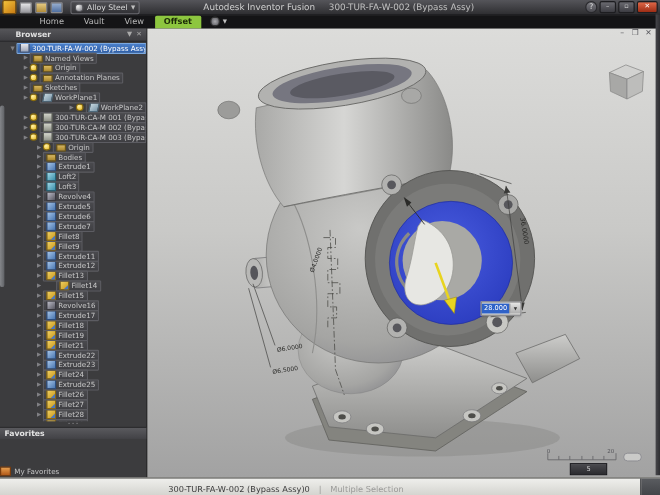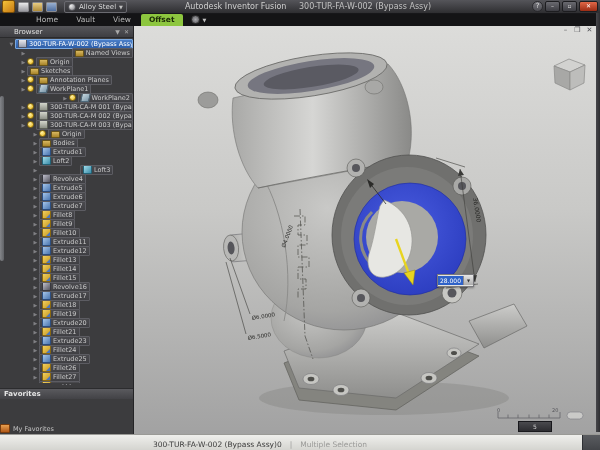--- a/index.html
+++ b/index.html
@@ -29,21 +29,21 @@
   .menubar{height:12px;background:#141416;display:flex;align-items:flex-end;padding-left:28px;gap:2px;}
   .mtab{font-size:7.5px;color:#b8b8b8;padding:1px 8px 2px;border-radius:2px 2px 0 0;}
   .mtab.active{background:#8dc63f;color:#1c2a08;font-weight:bold;}
   .ribextra{display:flex;align-items:center;margin-left:6px;padding-bottom:2px;}
   .ribdot{width:7px;height:7px;border-radius:50%;background:radial-gradient(#a8a8ac,#55555a);border:1px solid #333;}
   
   .main{display:flex;height:408px;}
   
   .browser{width:133px;flex:none;background:#3c3c3e;border-right:1px solid #242426;position:relative;display:flex;flex-direction:column;}
   .bheader{height:11px;background:linear-gradient(#56565a,#3e3e42);display:flex;align-items:center;
-           font-size:7px;font-weight:normal;color:#e0e0e0;padding:0 4px 0 14px;border-bottom:1px solid #2a2a2c;flex:none;}
+           font-size:7px;font-weight:bold;color:#e0e0e0;padding:0 4px 0 14px;border-bottom:1px solid #2a2a2c;flex:none;}
   .bhicons{margin-left:auto;display:flex;gap:4px;color:#aaa;font-size:6px;}
   .btree{flex:1;overflow:hidden;padding-top:1px;}
   .trow{height:9px;display:flex;align-items:center;white-space:nowrap;}
   .tw{width:7px;flex:none;color:#808084;font-size:5px;text-align:center;}
   .bulb{width:5px;height:5px;flex:none;border-radius:50%;background:radial-gradient(circle at 35% 30%,#fff2a8,#e8b414);
         border:1px solid #8a6c0c;margin-right:2px;}
   .pill{display:flex;align-items:center;height:8px;border:1px solid #5c5c62;background:linear-gradient(#4a4a4e,#3f3f43);
         border-radius:1px;padding:0 2px;color:#c8c8c8;font-size:6.5px;overflow:hidden;}
   .trow.sel .pill{background:linear-gradient(#4a7ec8,#2d5ea8);border-color:#7aa8e0;color:#fff;}
   .ic{width:7px;height:7px;flex:none;margin-right:2px;position:relative;border-radius:1px;}
@@ -135,54 +135,54 @@
       </div>
       <div class="btree">
         <div class="trow sel" style="padding-left:8px">
           <span class="tw">▼</span>
           <span class="pill">
             <span class="ic ic-root"></span>
             <span>300-TUR-FA-W-002 (Bypass Assy)</span>
           </span>
         </div>
 
-      <div class="trow" style="padding-left: 20px; justify-content: space-between;">
+      <div class="trow" style="padding-left: 20px;">
             <span class="tw">▶</span>
             <span class="pill">
               <span class="ic ic-folder"></span>
               <span>Named Views</span>
             </span>
           </div>
           <div class="trow" style="padding-left: 20px;">
             <span class="tw">▶</span>
             <span class="bulb"></span>
             <span class="pill">
               <span class="ic ic-folder"></span>
               <span>Origin</span>
             </span>
           </div>
           <div class="trow" style="padding-left: 20px;">
             <span class="tw">▶</span>
+            <span class="bulb"></span>
+            <span class="pill">
+              <span class="ic ic-folder"></span>
+              <span>Annotation Planes</span>
+            </span>
+          </div>
+          <div class="trow" style="padding-left: 20px;">
+            <span class="tw">▶</span>
             <span class="pill">
               <span class="ic ic-folder"></span>
               <span>Sketches</span>
             </span>
           </div>
           <div class="trow" style="padding-left: 20px;">
             <span class="tw">▶</span>
             <span class="bulb"></span>
             <span class="pill">
-              <span class="ic ic-folder"></span>
-              <span>Annotation Planes</span>
-            </span>
-          </div>
-          <div class="trow" style="padding-left: 20px;">
-            <span class="tw">▶</span>
-            <span class="bulb"></span>
-            <span class="pill">
               <span class="ic ic-workplane"></span>
               <span>WorkPlane1</span>
             </span>
           </div>
           <div class="trow" style="padding-left: 20px; justify-content: flex-end;">
             <span class="tw">▶</span>
             <span class="bulb"></span>
             <span class="pill">
               <span class="ic ic-workplane"></span>
               <span>WorkPlane2</span>
@@ -234,21 +234,21 @@
               <span>Extrude1</span>
             </span>
           </div>
           <div class="trow" style="padding-left: 32px;">
             <span class="tw">▶</span>
             <span class="pill">
               <span class="ic ic-loft"></span>
               <span>Loft2</span>
             </span>
           </div>
-          <div class="trow" style="padding-left: 32px; gap: 41px;">
+          <div class="trow" style="padding-left: 32px;">
             <span class="tw">▶</span>
             <span class="pill">
               <span class="ic ic-loft"></span>
               <span>Loft3</span>
             </span>
           </div>
           <div class="trow" style="padding-left: 32px;">
             <span class="tw">▶</span>
             <span class="pill">
               <span class="ic ic-revolve"></span>
@@ -286,46 +286,39 @@
           <div class="trow" style="padding-left: 32px;">
             <span class="tw">▶</span>
             <span class="pill">
               <span class="ic ic-fillet"></span>
               <span>Fillet9</span>
             </span>
           </div>
           <div class="trow" style="padding-left: 32px;">
             <span class="tw">▶</span>
             <span class="pill">
-              <span class="ic ic-fillet"></span>
-              <span>Fillet10</span>
-            </span>
-          </div>
-          <div class="trow" style="padding-left: 32px;">
-            <span class="tw">▶</span>
-            <span class="pill">
               <span class="ic ic-extrude"></span>
               <span>Extrude11</span>
             </span>
           </div>
           <div class="trow" style="padding-left: 32px;">
             <span class="tw">▶</span>
             <span class="pill">
               <span class="ic ic-extrude"></span>
               <span>Extrude12</span>
             </span>
           </div>
           <div class="trow" style="padding-left: 32px;">
             <span class="tw">▶</span>
             <span class="pill">
               <span class="ic ic-fillet"></span>
               <span>Fillet13</span>
             </span>
           </div>
-          <div class="trow" style="padding-left: 32px;">
+          <div class="trow" style="padding-left: 32px; gap: 12px;">
             <span class="tw">▶</span>
             <span class="pill">
               <span class="ic ic-fillet"></span>
               <span>Fillet14</span>
             </span>
           </div>
           <div class="trow" style="padding-left: 32px;">
             <span class="tw">▶</span>
             <span class="pill">
               <span class="ic ic-fillet"></span>
@@ -356,29 +349,29 @@
           <div class="trow" style="padding-left: 32px;">
             <span class="tw">▶</span>
             <span class="pill">
               <span class="ic ic-fillet"></span>
               <span>Fillet19</span>
             </span>
           </div>
           <div class="trow" style="padding-left: 32px;">
             <span class="tw">▶</span>
             <span class="pill">
-              <span class="ic ic-extrude"></span>
-              <span>Extrude20</span>
-            </span>
-          </div>
-          <div class="trow" style="padding-left: 32px;">
-            <span class="tw">▶</span>
-            <span class="pill">
               <span class="ic ic-fillet"></span>
               <span>Fillet21</span>
+            </span>
+          </div>
+          <div class="trow" style="padding-left: 32px;">
+            <span class="tw">▶</span>
+            <span class="pill">
+              <span class="ic ic-extrude"></span>
+              <span>Extrude22</span>
             </span>
           </div>
           <div class="trow" style="padding-left: 32px;">
             <span class="tw">▶</span>
             <span class="pill">
               <span class="ic ic-extrude"></span>
               <span>Extrude23</span>
             </span>
           </div>
           <div class="trow" style="padding-left: 32px;">

